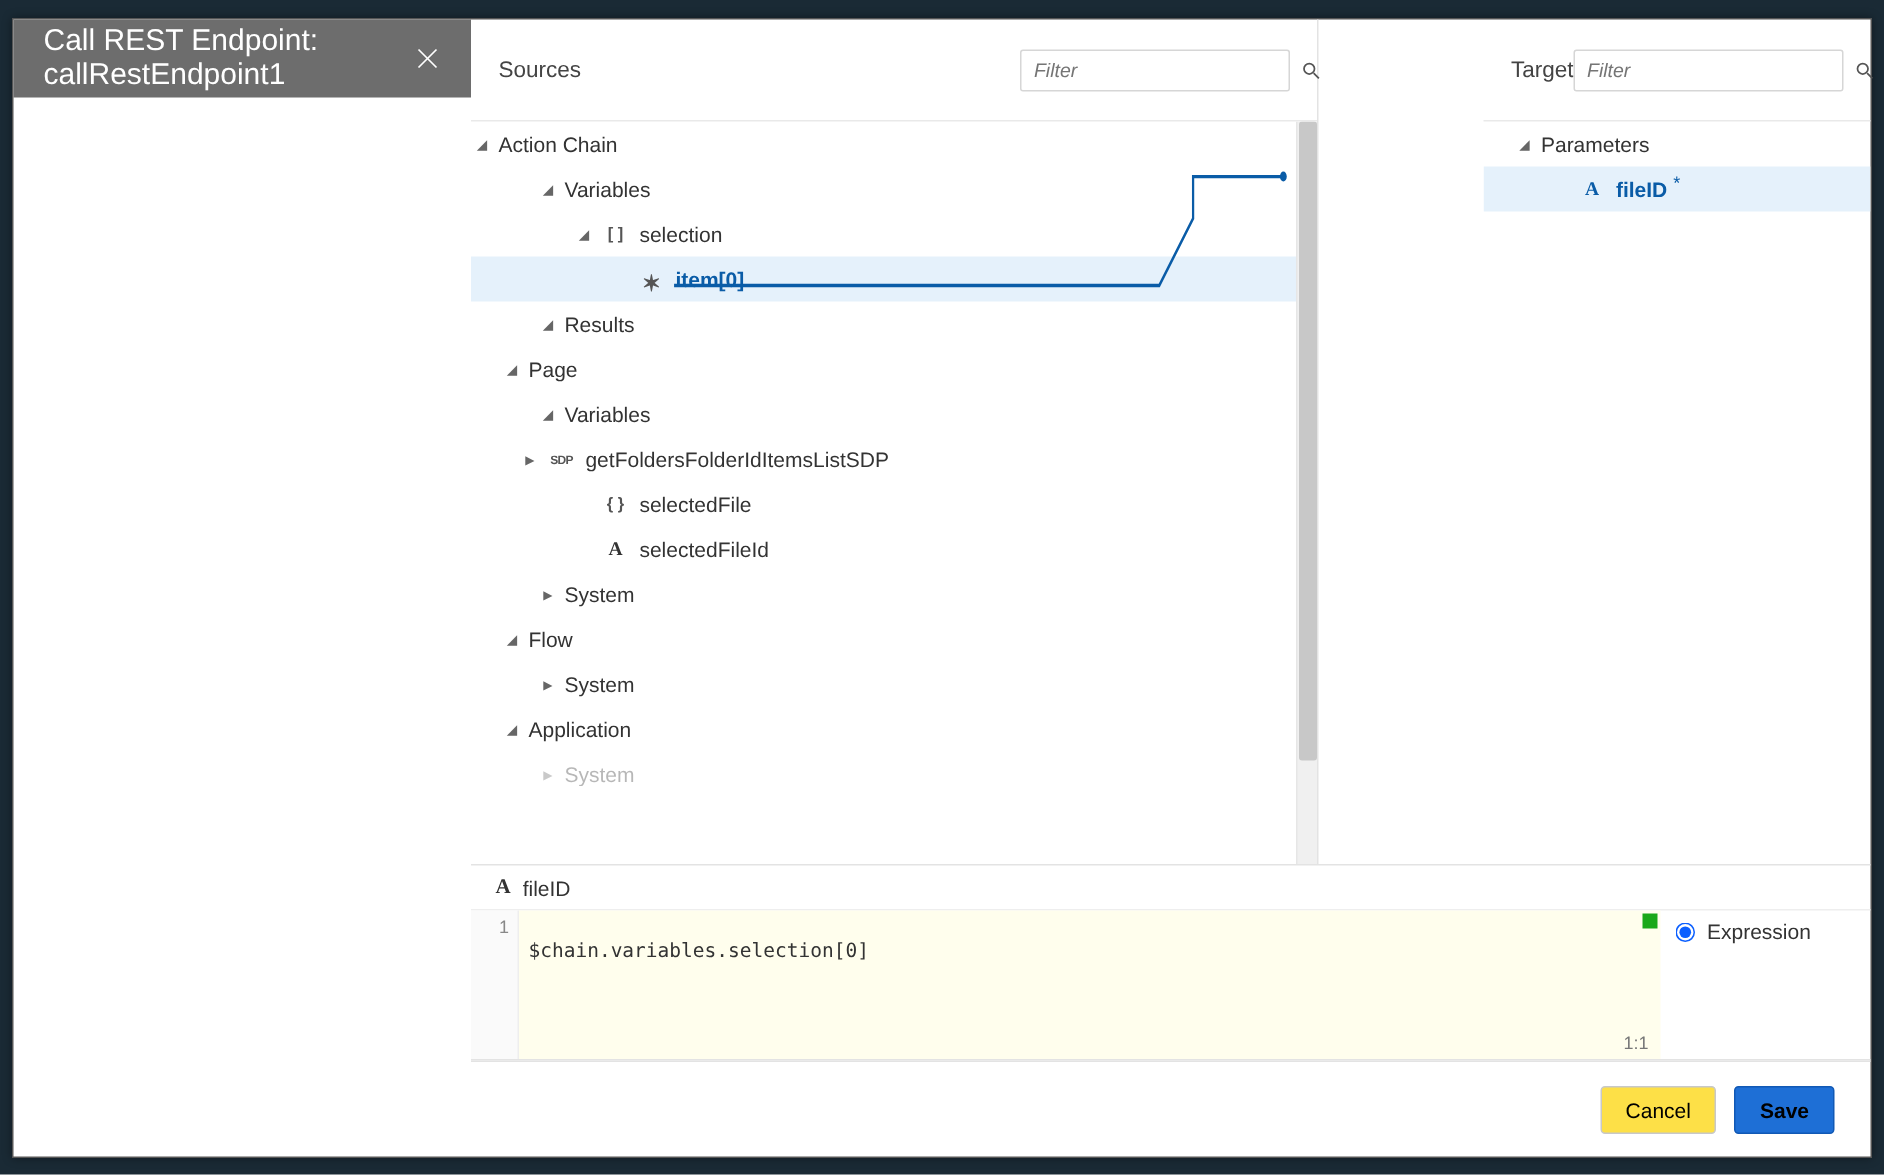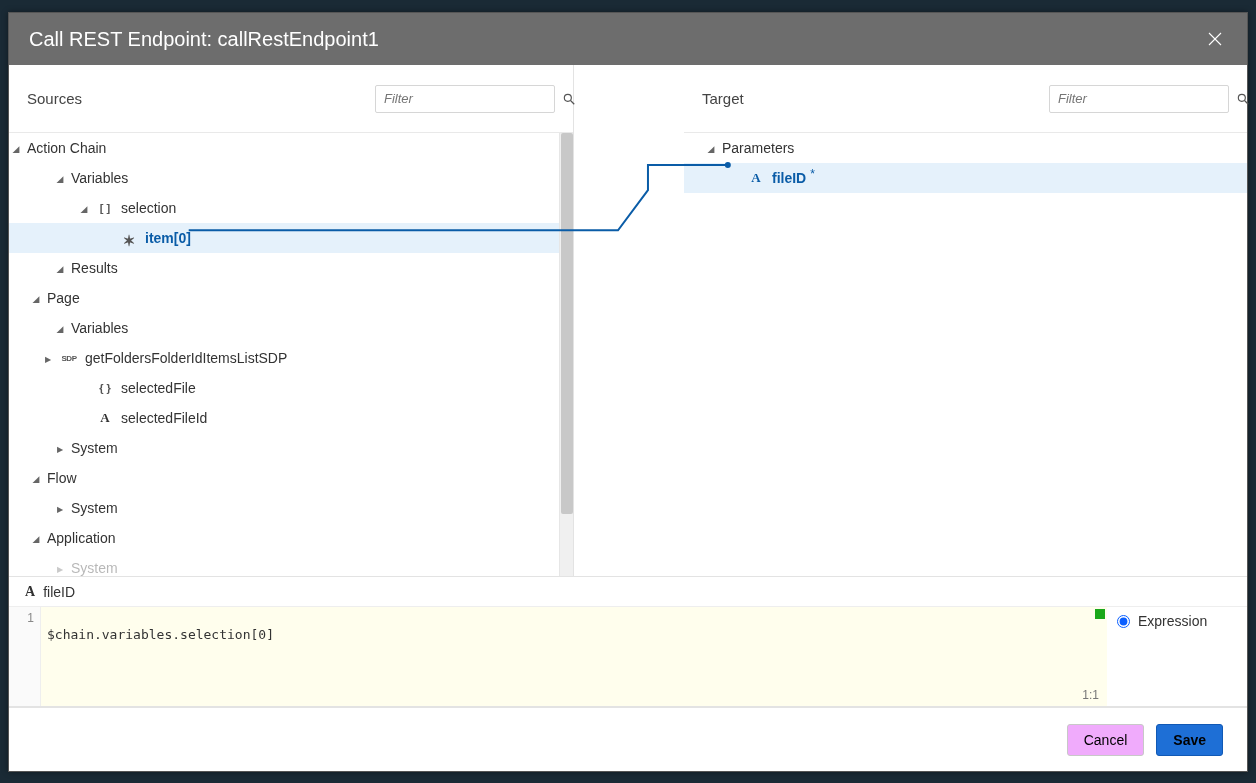--- a/index.html
+++ b/index.html
@@ -12,21 +12,21 @@
     font-size: 14px;
     color: #333;
   }
   .dialog {
     position: absolute;
     left: 8px; top: 12px;
     width: 1240px; height: 760px;
     background: #fff;
     border: 1px solid #555;
     display: flex;
-    flex-direction: column;
+    flex-direction: row;
     box-shadow: 0 0 6px rgba(0,0,0,0.4);
   }
   .titlebar {
     background: #6d6d6d;
     color: #fff;
     height: 52px;
     display: flex;
     align-items: center;
     padding: 0 20px;
     justify-content: space-between;
@@ -223,21 +223,21 @@
     justify-content: flex-end;
     padding: 0 24px;
     gap: 12px;
     border-top: 1px solid #e3e3e3;
   }
   .btn {
     height: 32px;
     padding: 0 16px;
     border-radius: 3px;
     border: 1px solid #c8c8c8;
-    background: #f0abfc;
+    background: #fde047;
     cursor: pointer;
     font-size: 14px;
   }
   .btn.primary {
     background: #1e6fd6;
     border-color: #1159b5;
     color: #000000;
     font-weight: bold;
   }
   svg.icon-search { width:14px; height:14px; }

